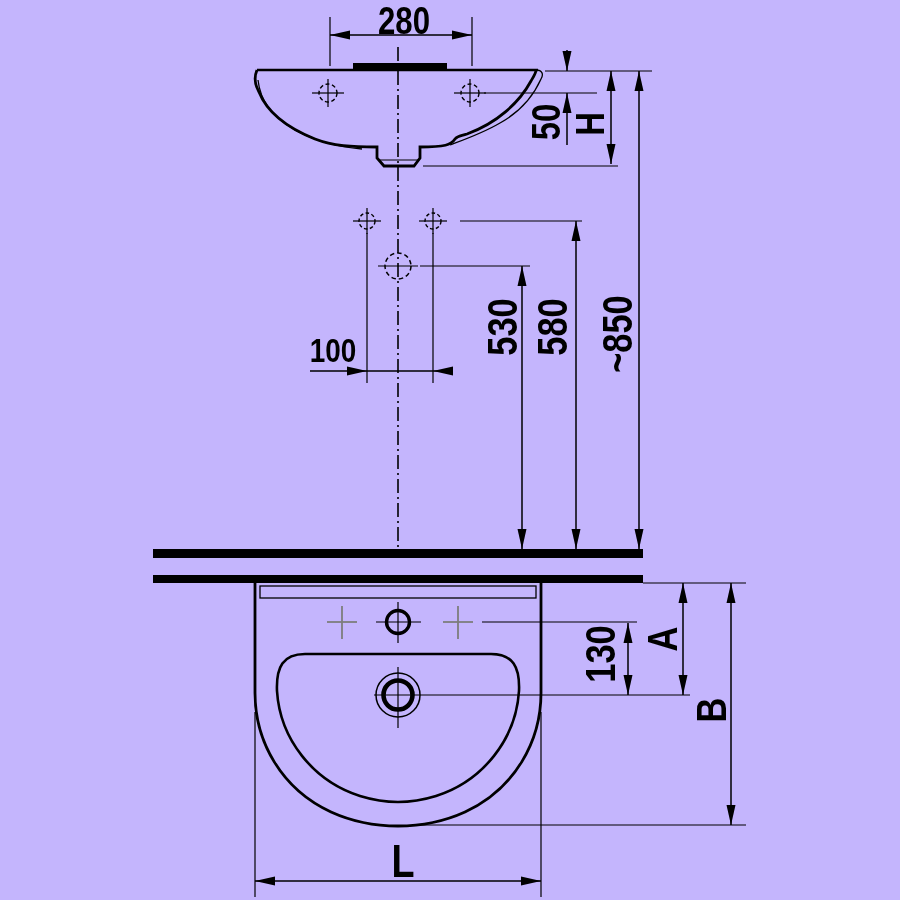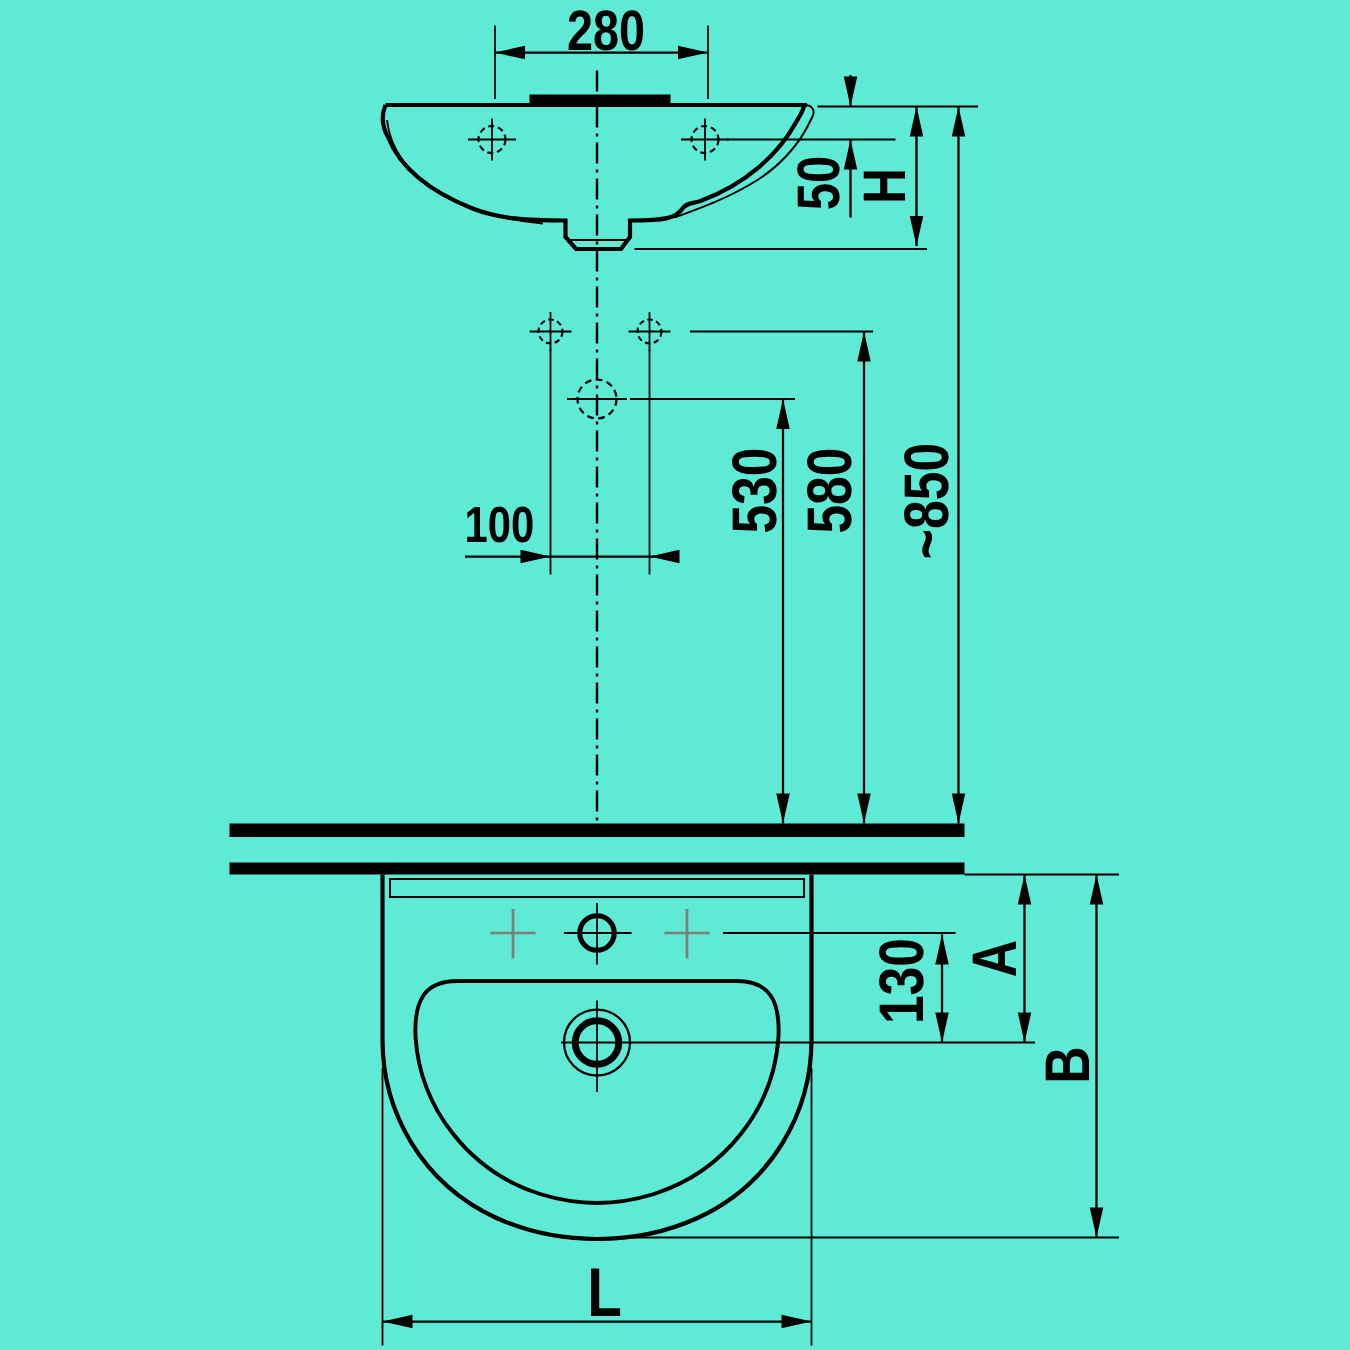--- a/index.html
+++ b/index.html
@@ -1,17 +1,17 @@
 <!DOCTYPE html>
 <html><head>
 <meta charset="utf-8">
 <style>
   html,body{margin:0;padding:0;background:#ffffff;}
   #stage{
-    position:relative;width:900px;height:900px;background:#5eead4;overflow:hidden;
+    position:relative;width:900px;height:900px;background:#c4b5fd;overflow:hidden;
     font-family:"Liberation Sans","DejaVu Sans",sans-serif;
   }
   #linework{position:absolute;left:0;top:0;}
   .lbl{
     position:absolute;display:flex;align-items:center;justify-content:center;
     color:#000;font-weight:bold;white-space:nowrap;line-height:1;
     font-family:"Liberation Sans","DejaVu Sans",sans-serif;
   }
   .h{transform:scaleX(0.82);}
   .v{transform:rotate(-90deg) scaleX(0.82);}

